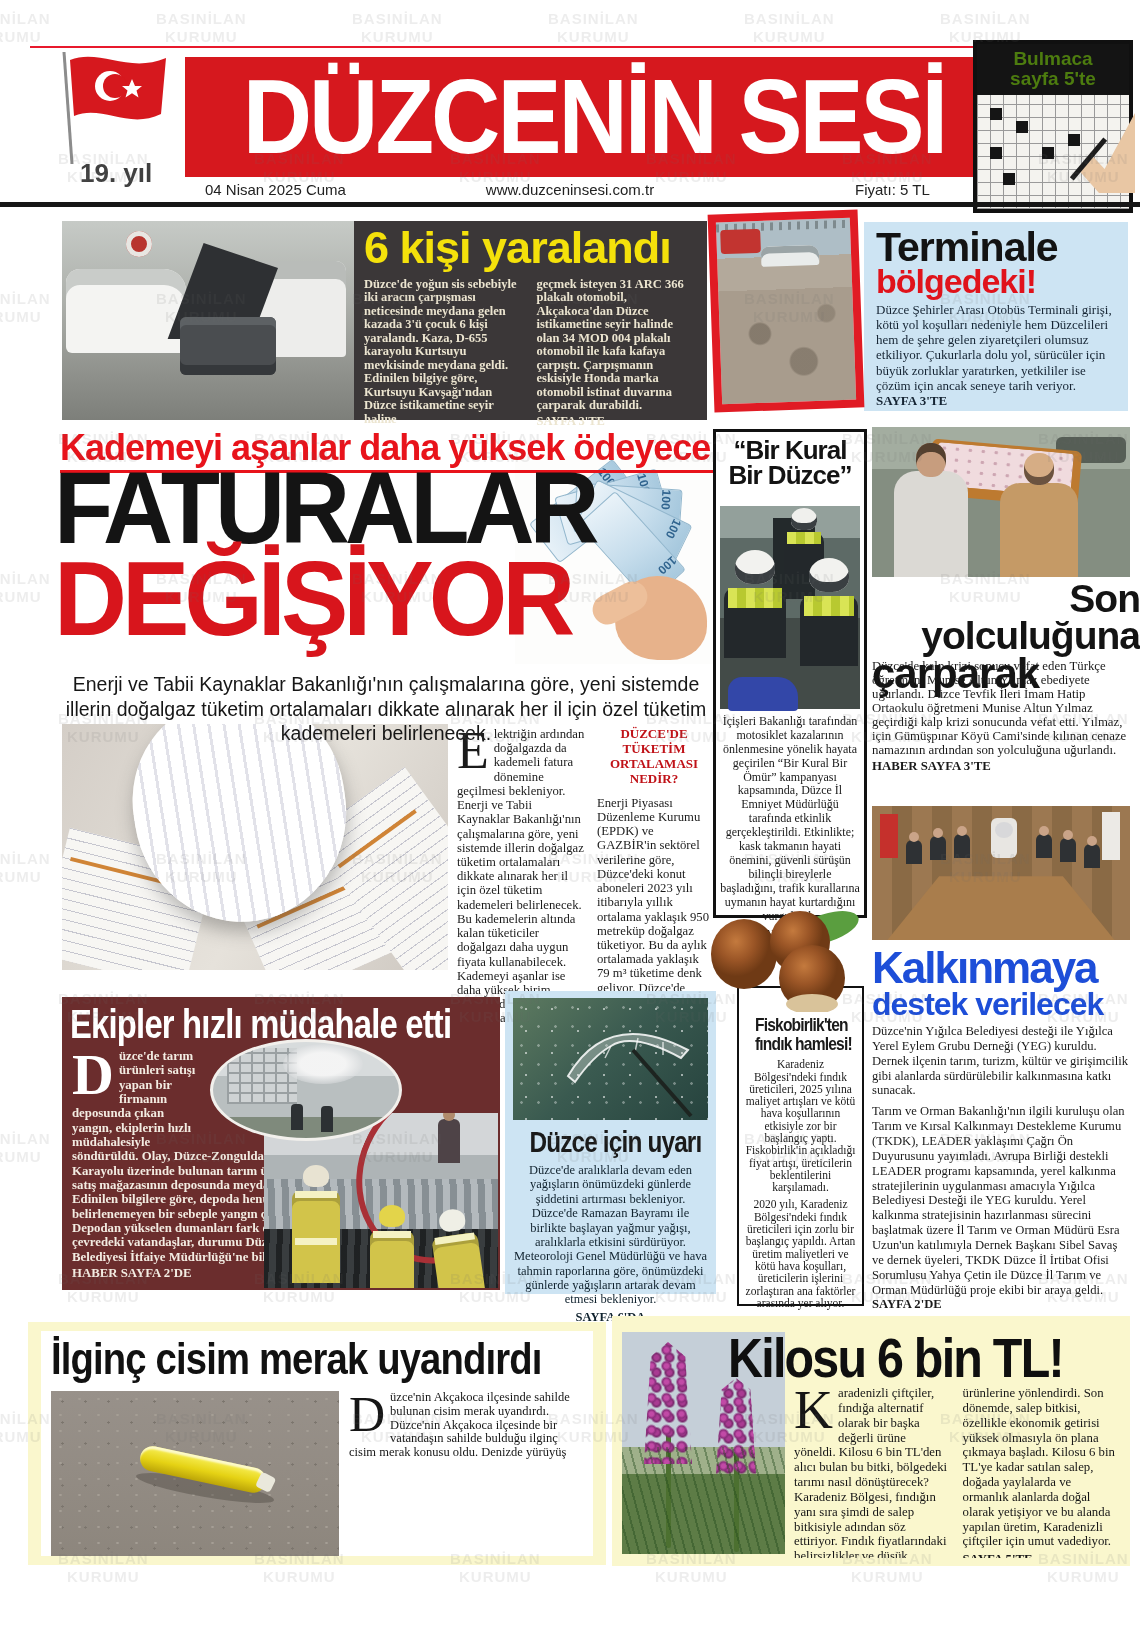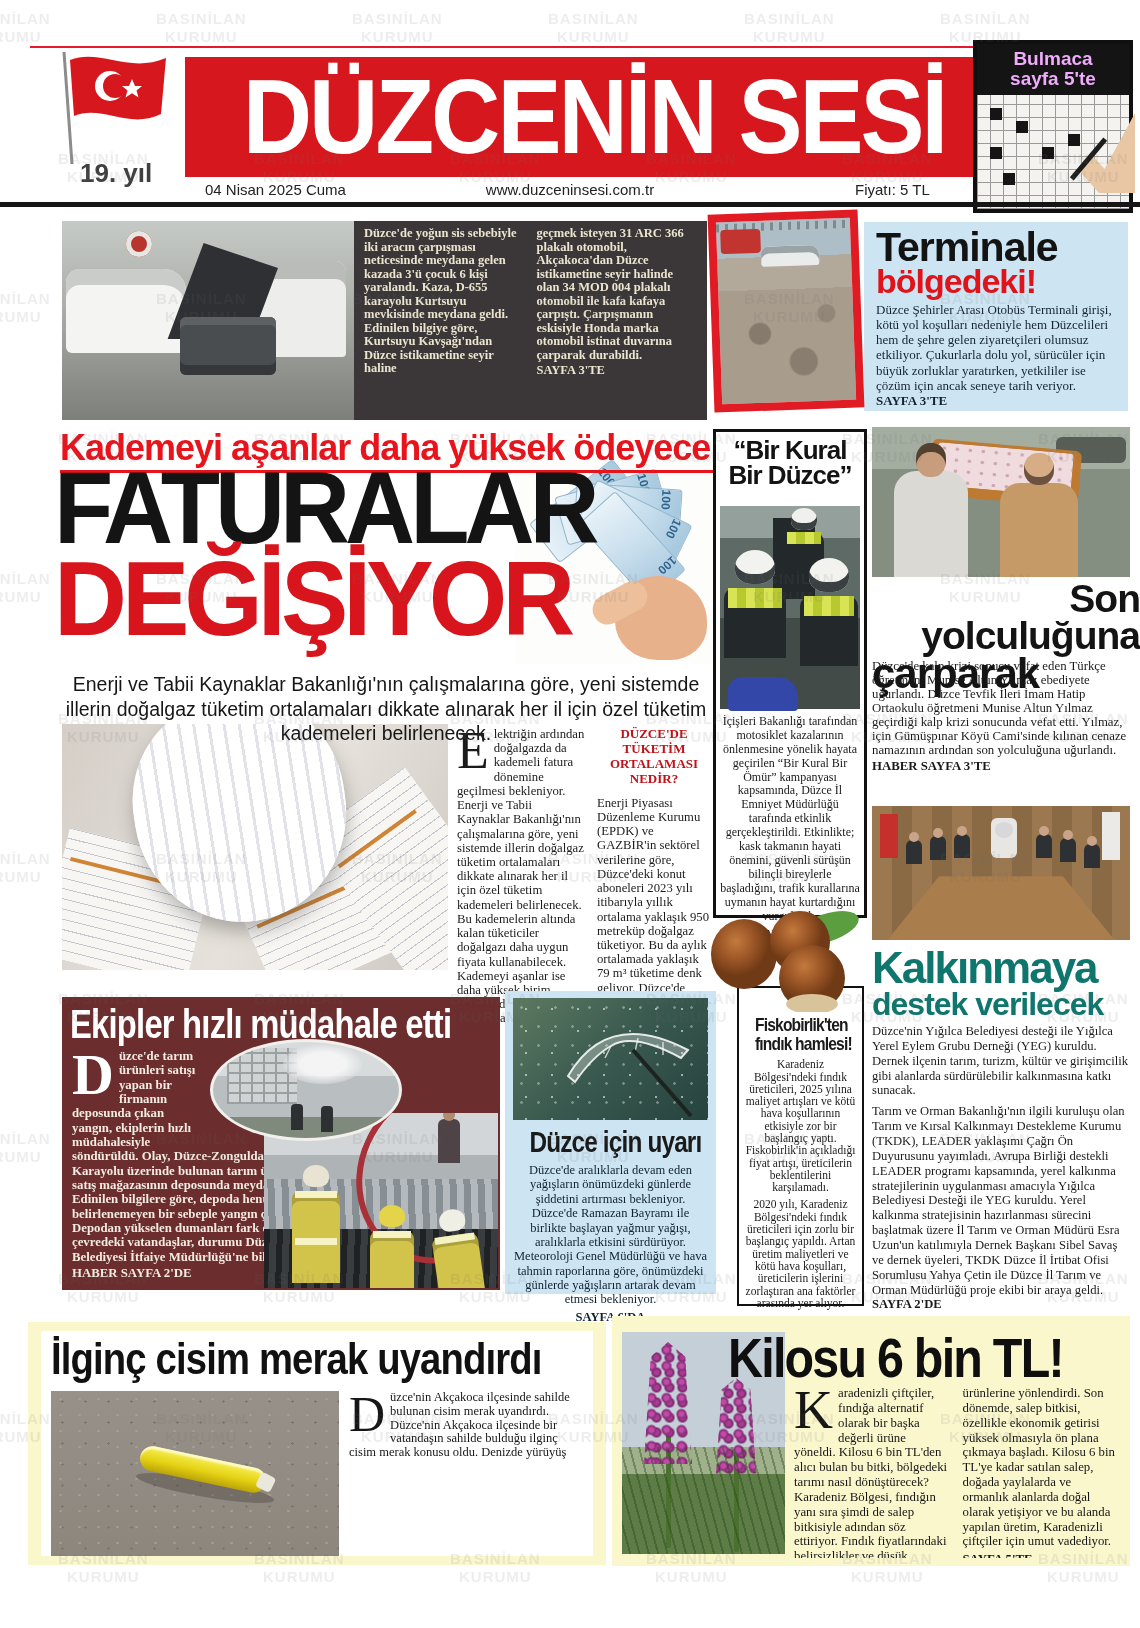--- a/index.html
+++ b/index.html
@@ -18,21 +18,21 @@
   .red-line{left:30px;top:46px;width:1092px;height:2px;background:#e8192c;}
   .black-rule{left:0;top:202px;width:1140px;height:5px;background:#161616;}
   .masthead{left:185px;top:57px;width:818px;height:120px;background:#d6181e;display:flex;
             align-items:center;justify-content:center;}
   .masthead span{font-family:"Liberation Sans",sans-serif;font-weight:bold;font-size:96px;
                  color:#fff;letter-spacing:-3px;transform:scaleY(1.1);white-space:nowrap;}
   .year{left:80px;top:158px;font:bold 26px "Liberation Sans",sans-serif;color:#404040;}
   .dateline{top:181px;font:15px "Liberation Sans",sans-serif;color:#222;}
   .bulmaca{left:973px;top:40px;width:152px;height:165px;border:4px solid #101010;background:#000;
            display:flex;flex-direction:column;}
-  .bulmaca-label{background:#141414;color:#f0abfc;font:bold 19px/1.05 "Liberation Sans",sans-serif;
+  .bulmaca-label{background:#141414;color:#4d7c0f;font:bold 19px/1.05 "Liberation Sans",sans-serif;
                  text-align:center;padding:5px 2px 6px;}
   .crossword{flex:1;position:relative;background:#f4f3ef;
      background-image:repeating-linear-gradient(0deg,#9a9a9a 0 1px,transparent 1px 13px),
                       repeating-linear-gradient(90deg,#9a9a9a 0 1px,transparent 1px 13px);}
   .cw-cell{position:absolute;width:12px;height:12px;background:#151515;}
   .cw-hand{position:absolute;right:-6px;top:18px;width:80px;height:80px;background:#e9c7a4;
            clip-path:polygon(100% 0,100% 100%,55% 100%,30% 72%,48% 55%,62% 70%);}
   .cw-pen{position:absolute;right:38px;top:38px;width:5px;height:52px;background:#1c1c1c;
           transform:rotate(40deg);}
   .flagwrap{left:48px;top:48px;width:130px;height:118px;}
@@ -153,21 +153,21 @@
   .meeting-photo{left:872px;top:806px;width:258px;height:134px;
      background:repeating-linear-gradient(90deg,#9c7851 0 20px,#8a6a45 20px 40px);}
   .mt-table{position:absolute;left:0;bottom:0;width:100%;height:58%;background:#a97d4c;
      clip-path:polygon(6% 100%,26% 18%,74% 18%,94% 100%);box-shadow:inset 0 6px 0 #c9a06a;}
   .mt-person{position:absolute;width:16px;height:24px;background:#2e3134;border-radius:6px 6px 0 0;}
   .mt-head{position:absolute;width:10px;height:10px;background:#caa488;border-radius:50%;}
   .mt-flagL{position:absolute;left:8px;top:8px;width:18px;height:44px;background:#c5302c;}
   .mt-flagR{position:absolute;right:10px;top:6px;width:18px;height:48px;background:#eceae6;}
   .mt-chair{position:absolute;left:46%;top:12px;width:26px;height:40px;background:#e8e6e2;border-radius:6px;}
   .mt-scarf{position:absolute;left:47.5%;top:16px;width:18px;height:16px;background:#d8d8da;border-radius:50%;}
-  .h-kalkinma{left:872px;top:948px;z-index:2;font-family:"Liberation Sans",sans-serif;font-weight:bold;color:#0f766e;}
+  .h-kalkinma{left:872px;top:948px;z-index:2;font-family:"Liberation Sans",sans-serif;font-weight:bold;color:#1d4ed8;}
   .h-kalkinma .l1{font-size:44px;letter-spacing:-2px;display:block;line-height:.92;}
   .h-kalkinma .l2{font-size:32px;letter-spacing:-1px;display:block;line-height:1;}
   .kalkinma-body{left:872px;top:1024px;width:258px;font:12.6px/1.18 "Liberation Serif",serif;z-index:2;}
   .kalkinma-body p{margin:0 0 6px;}
   
   .box-ekipler{left:62px;top:997px;width:438px;height:293px;background:#6b2d2d;color:#fff;z-index:2;}
   .h-ekipler{position:absolute;left:8px;top:4px;font-family:"Liberation Sans",sans-serif;font-weight:bold;
      font-size:41px;letter-spacing:-1px;transform:scaleX(.8);transform-origin:left center;white-space:nowrap;}
   .ekipler-body{position:absolute;left:10px;top:52px;width:252px;font:bold 12.8px/1.12 "Liberation Serif",serif;
      color:#f3ece2;}
@@ -298,20 +298,21 @@
 
   <div class="abs box-kaza">
     <div class="crash-photo">
       <div class="crash-carL"></div>
         <div class="crash-carR"></div>
       <div class="crash-hood"></div>
         <div class="crash-engine"></div>
         <div class="crash-sign"></div>
     </div>
     <div class="kaza-right">
+      <div class="kaza-headline cond">6 kişi yaralandı</div>
       <div class="kaza-cols">
         <div class="col">Düzce'de yoğun sis sebebiyle iki aracın çarpışması neticesinde meydana gelen kazada 3'ü çocuk 6 kişi yaralandı. Kaza, D-655 karayolu Kurtsuyu mevkisinde meydana geldi. Edinilen bilgiye göre, Kurtsuyu Kavşağı'ndan Düzce istikametine seyir haline</div>
         <div class="col">
           <span>geçmek isteyen 31 ARC 366 plakalı otomobil, Akçakoca'dan Düzce istikametine seyir halinde olan 34 MOD 004 plakalı otomobil ile kafa kafaya çarpıştı. Çarpışmanın eskisiyle Honda marka otomobil istinat duvarına çarparak durabildi.</span>
           <span class="pg" style="display:block;margin-top:2px;">SAYFA 3'TE</span>
         </div>
       </div>
     </div>
   </div>
 

